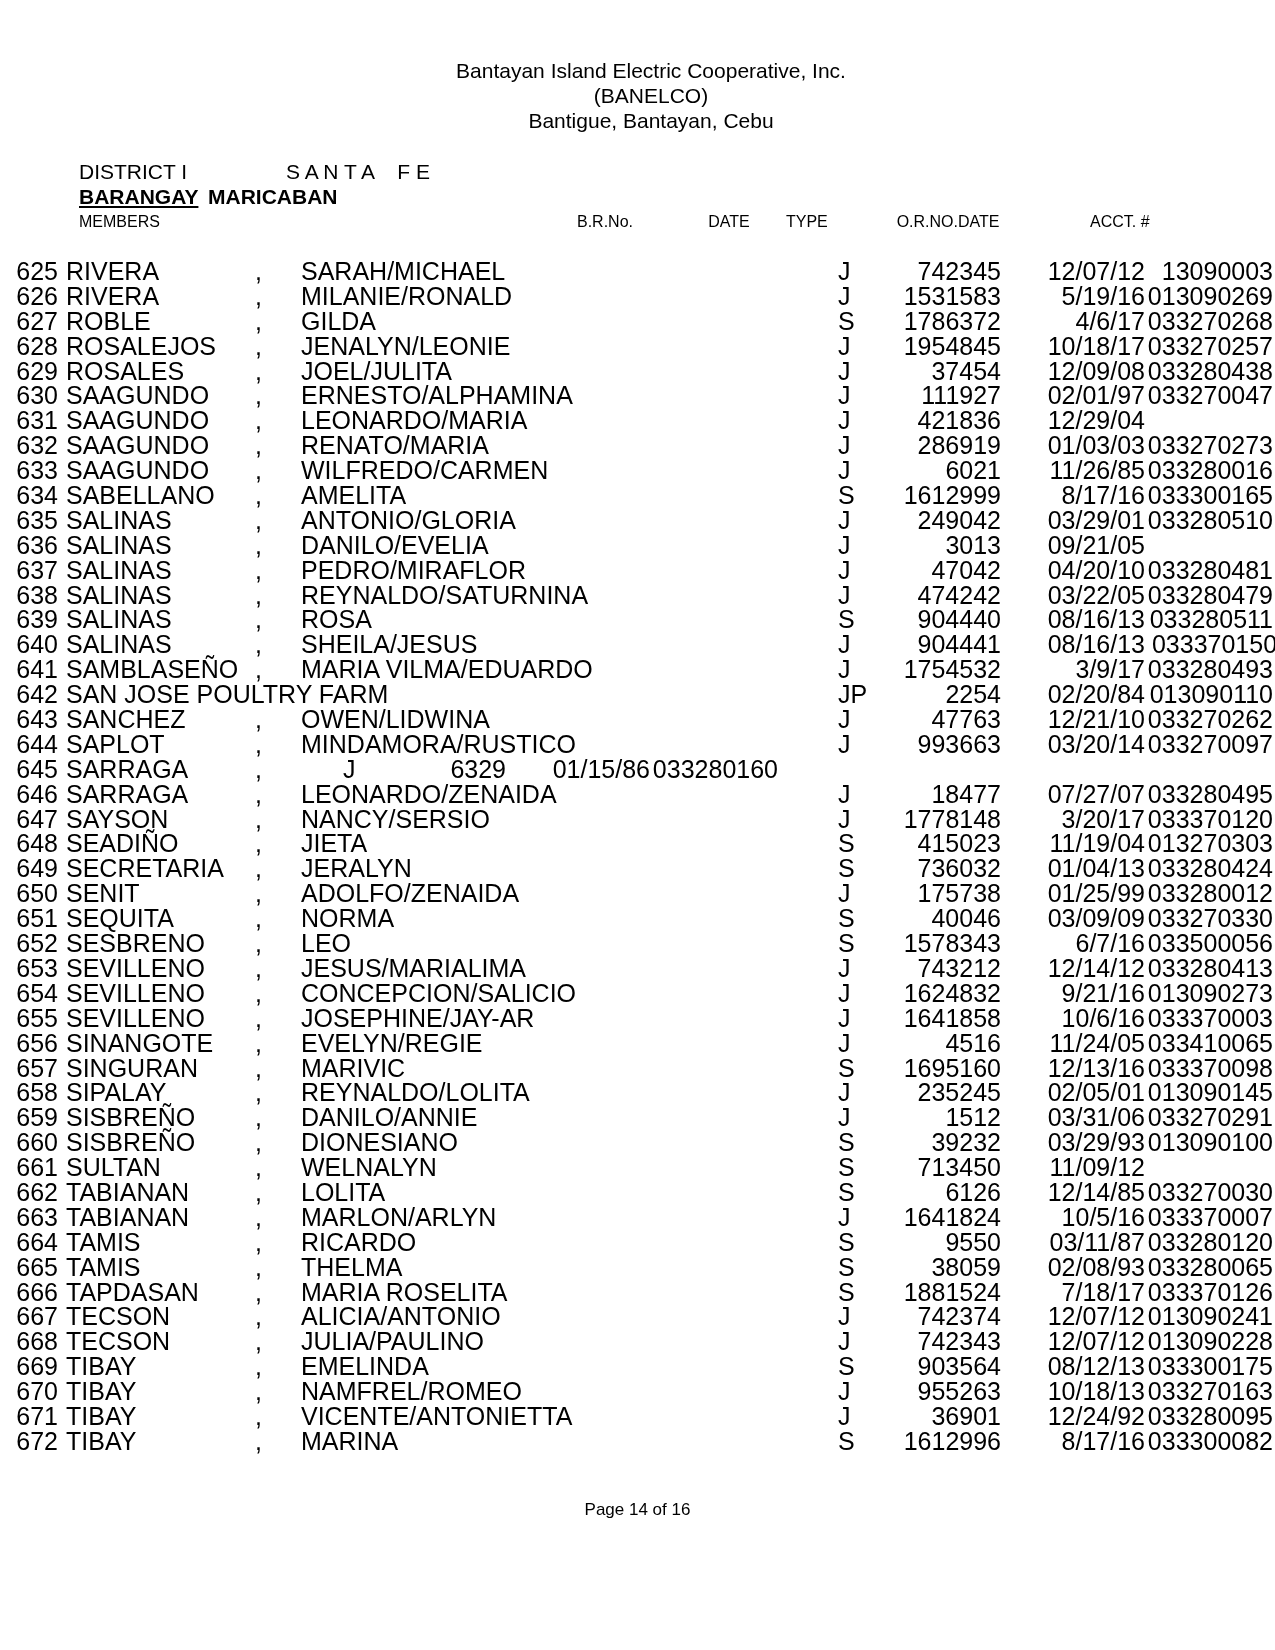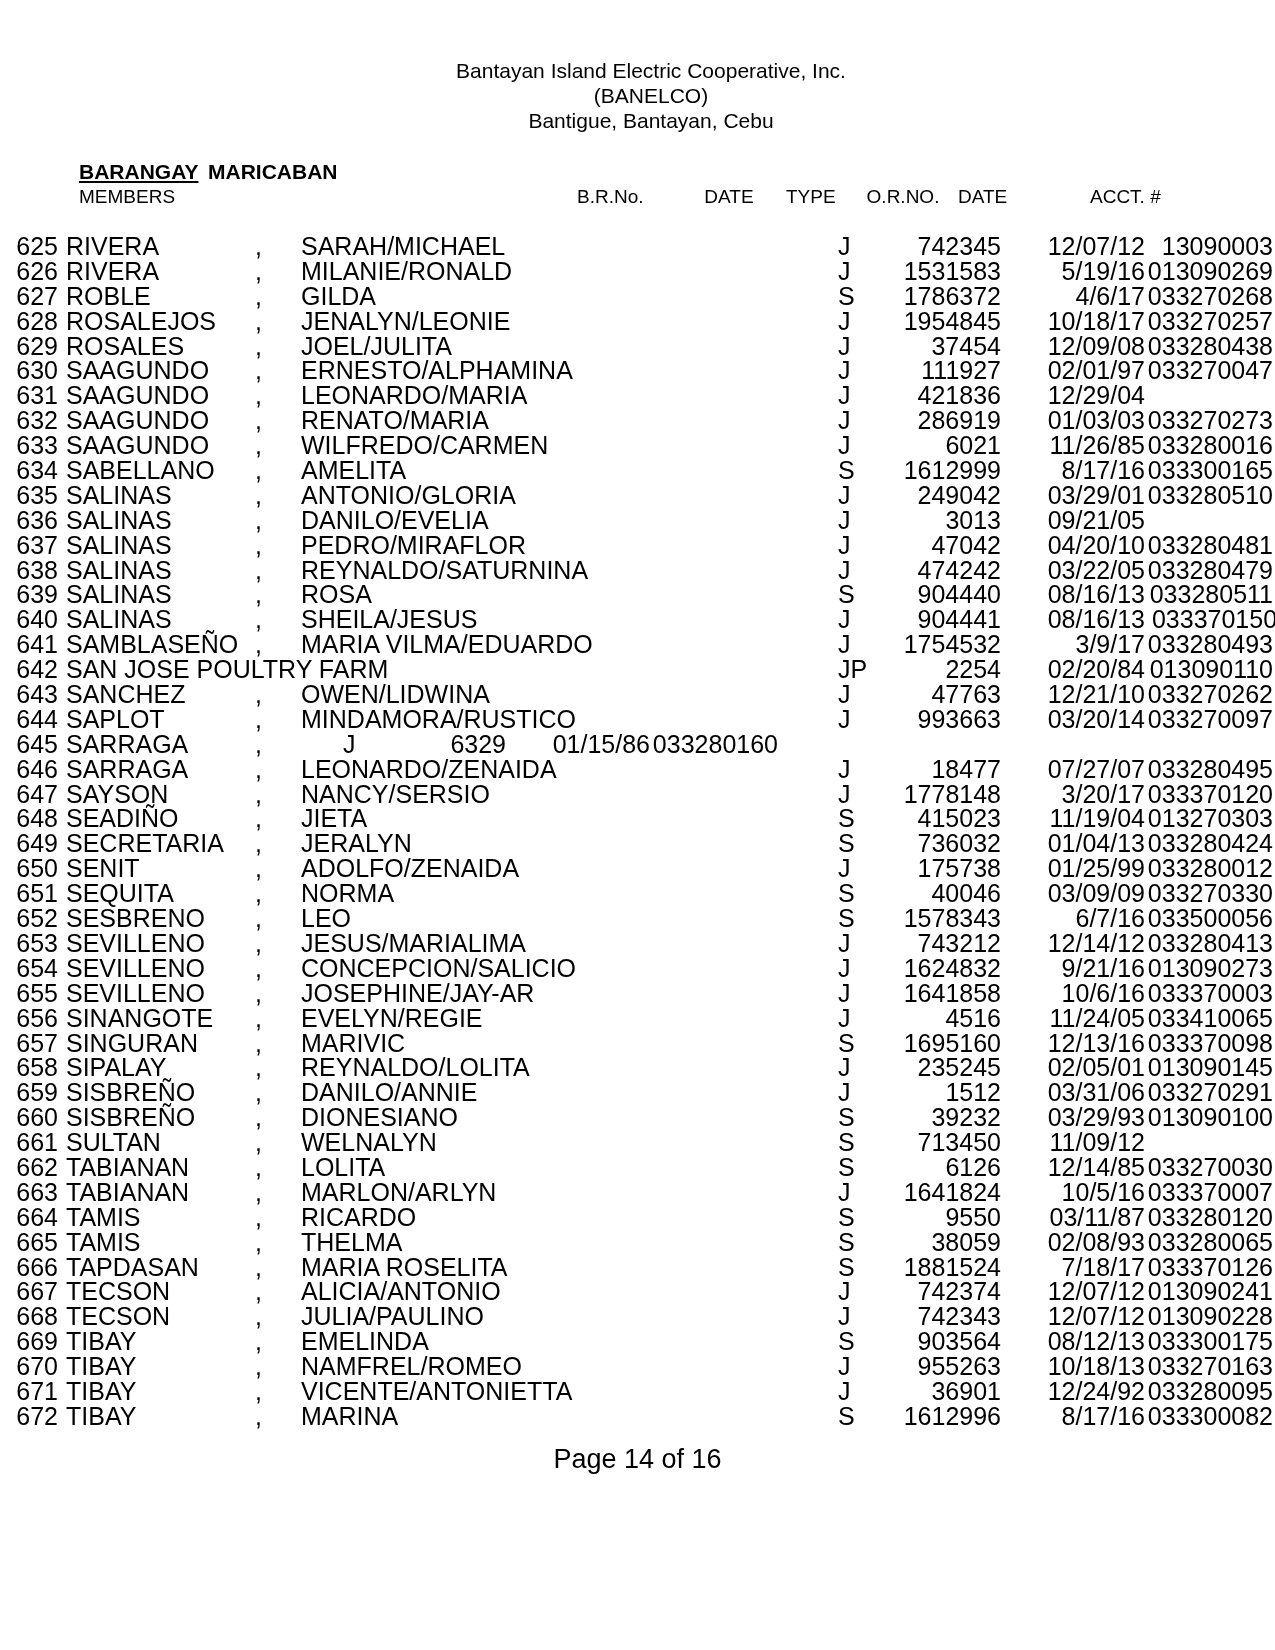--- a/index.html
+++ b/index.html
@@ -46,30 +46,30 @@
   }
   .meta-district { width: 207px; }
   .meta-place { letter-spacing: 0px; }
   .meta-barangay-row { font-weight: bold; }
   .meta-brgy-label { width: 129px; text-decoration: underline; }
 
   
   .col-head {
     display: flex;
     align-items: baseline;
-    font-size: 19px;
+    font-size: 16px;
     line-height: 25px;
     padding-left: 79px;
     white-space: pre;
   }
   .col-head .h-members { width: 498px; }
   .col-head .h-brno   { width: 90px;  text-align: left;  }
   .col-head .h-date1  { width: 96px;  text-align: center; padding-left: 14px;}
   .col-head .h-type   { width: 62px;  text-align: left;  padding-left: 9px;}
-  .col-head .h-orno   { width: 110px; text-align: center;  }
+  .col-head .h-orno   { width: 110px; text-align: right;  }
   .col-head .h-date2  { width: 132px; text-align: left;  }
   .col-head .h-acct   { width: 130px; text-align: left;  }
 
   
   .rows {
     margin-top: 25px;
     font-size: 25px;
     line-height: 24.9px;
   }
   .row {
@@ -90,37 +90,41 @@
   .c-acct    { width: 128px; text-align: right; }
 
   
   .row.fullname .c-last { width: 730px; }
 
   
   .footer {
     position: absolute;
     left: 0;
     right: 0;
-    top: 1444px;
+    top: 1500px;
     text-align: center;
-    font-size: 27px;
+    font-size: 17px;
   }
 </style>
 </head>
 <body>
 
 <div class="page">
 
   <div class="letterhead">
     <div>Bantayan Island Electric Cooperative, Inc.</div>
     <div>(BANELCO)</div>
     <div>Bantigue, Bantayan, Cebu</div>
   </div>
 
   <div class="meta">
+    <div class="meta-row">
+      <span class="meta-district">DISTRICT I</span>
+      <span class="meta-place">S A N T A    F E</span>
+    </div>
     <div class="meta-row meta-barangay-row">
       <span class="meta-brgy-label">BARANGAY</span>
       <span>MARICABAN</span>
     </div>
     <div class="col-head" style="padding-left:0">
       <span class="h-members">MEMBERS</span>
       <span class="h-brno">B.R.No.</span>
       <span class="h-date1">DATE</span>
       <span class="h-type">TYPE</span>
       <span class="h-orno">O.R.NO.</span>

